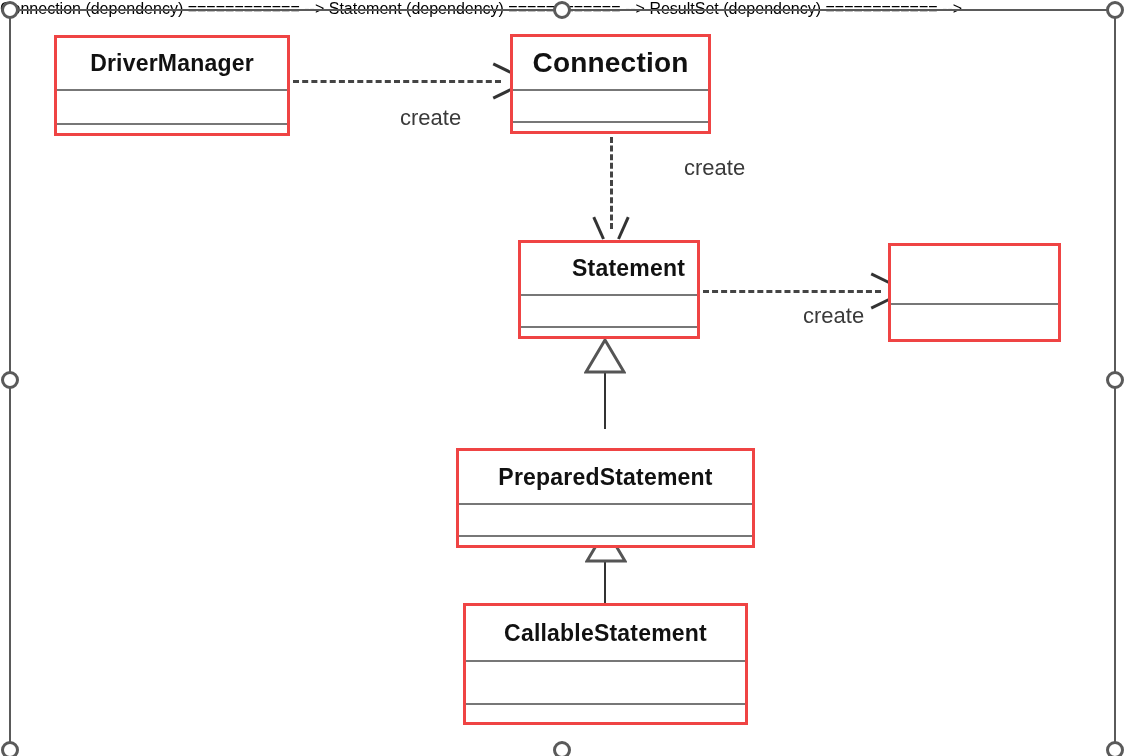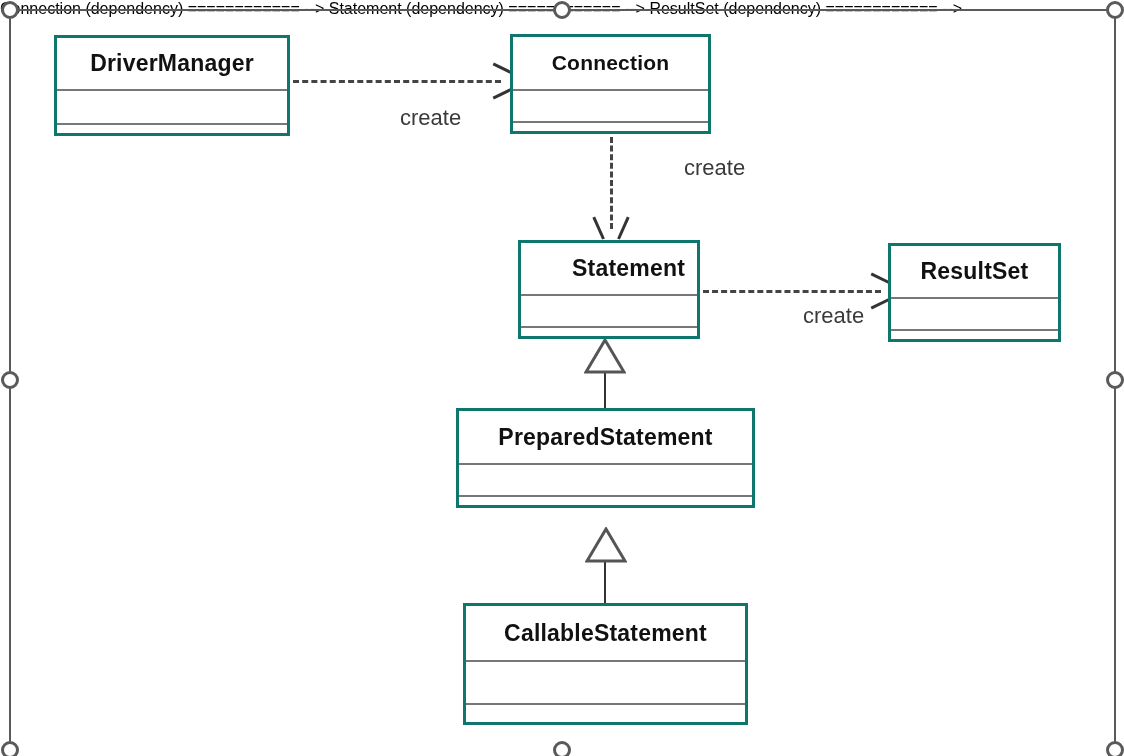--- a/index.html
+++ b/index.html
@@ -33,21 +33,21 @@
     border-radius: 50%;
     background: #ffffff;
     box-sizing: border-box;
   }
 
   
   .uml-class {
     position: absolute;
     box-sizing: border-box;
     background: #ffffff;
-    border: 3px solid #0f766e;
+    border: 3px solid #ef4444;
     display: flex;
     flex-direction: column;
     z-index: 5;
   }
   .uml-name {
     flex: 0 0 auto;
     display: flex;
     align-items: center;
     justify-content: center;
     font-weight: bold;
@@ -150,41 +150,40 @@
 
   
   <div class="uml-class" style="left:54px; top:35px; width:236px; height:101px;">
     <div class="uml-name" style="height:51px; font-size:23px;">DriverManager</div>
     <div class="uml-attrs" style="height:23px;"></div>
     <div class="uml-ops"></div>
   </div>
 
   
   <div class="uml-class" style="left:510px; top:34px; width:201px; height:100px;">
-    <div class="uml-name" style="height:52px; font-size:21px;">Connection</div>
+    <div class="uml-name" style="height:52px; font-size:28px;">Connection</div>
     <div class="uml-attrs" style="height:22px;"></div>
     <div class="uml-ops"></div>
   </div>
 
   
   <div class="uml-class" style="left:518px; top:240px; width:182px; height:99px;">
     <div class="uml-name" style="height:51px; font-size:23px;padding-left:39px;">Statement</div>
     <div class="uml-attrs" style="height:22px;"></div>
     <div class="uml-ops"></div>
   </div>
 
   
   <div class="uml-class" style="left:888px; top:243px; width:173px; height:99px;">
-    <div class="uml-name" style="height:51px; font-size:23px;">ResultSet</div>
-    <div class="uml-attrs" style="height:22px;"></div>
-    <div class="uml-ops"></div>
-  </div>
-
-  
-  <div class="uml-class" style="left:456px; top:408px; width:299px; height:100px;">
+    <div class="uml-attrs" style="height:22px;"></div>
+    <div class="uml-ops"></div>
+  </div>
+
+  
+  <div class="uml-class" style="left:456px; top:448px; width:299px; height:100px;">
     <div class="uml-name" style="height:52px; font-size:23px;">PreparedStatement</div>
     <div class="uml-attrs" style="height:22px;"></div>
     <div class="uml-ops"></div>
   </div>
 
   
   <div class="uml-class" style="left:463px; top:603px; width:285px; height:122px;">
     <div class="uml-name" style="height:54px; font-size:23px;">CallableStatement</div>
     <div class="uml-attrs" style="height:23px;"></div>
     <div class="uml-ops"></div>

